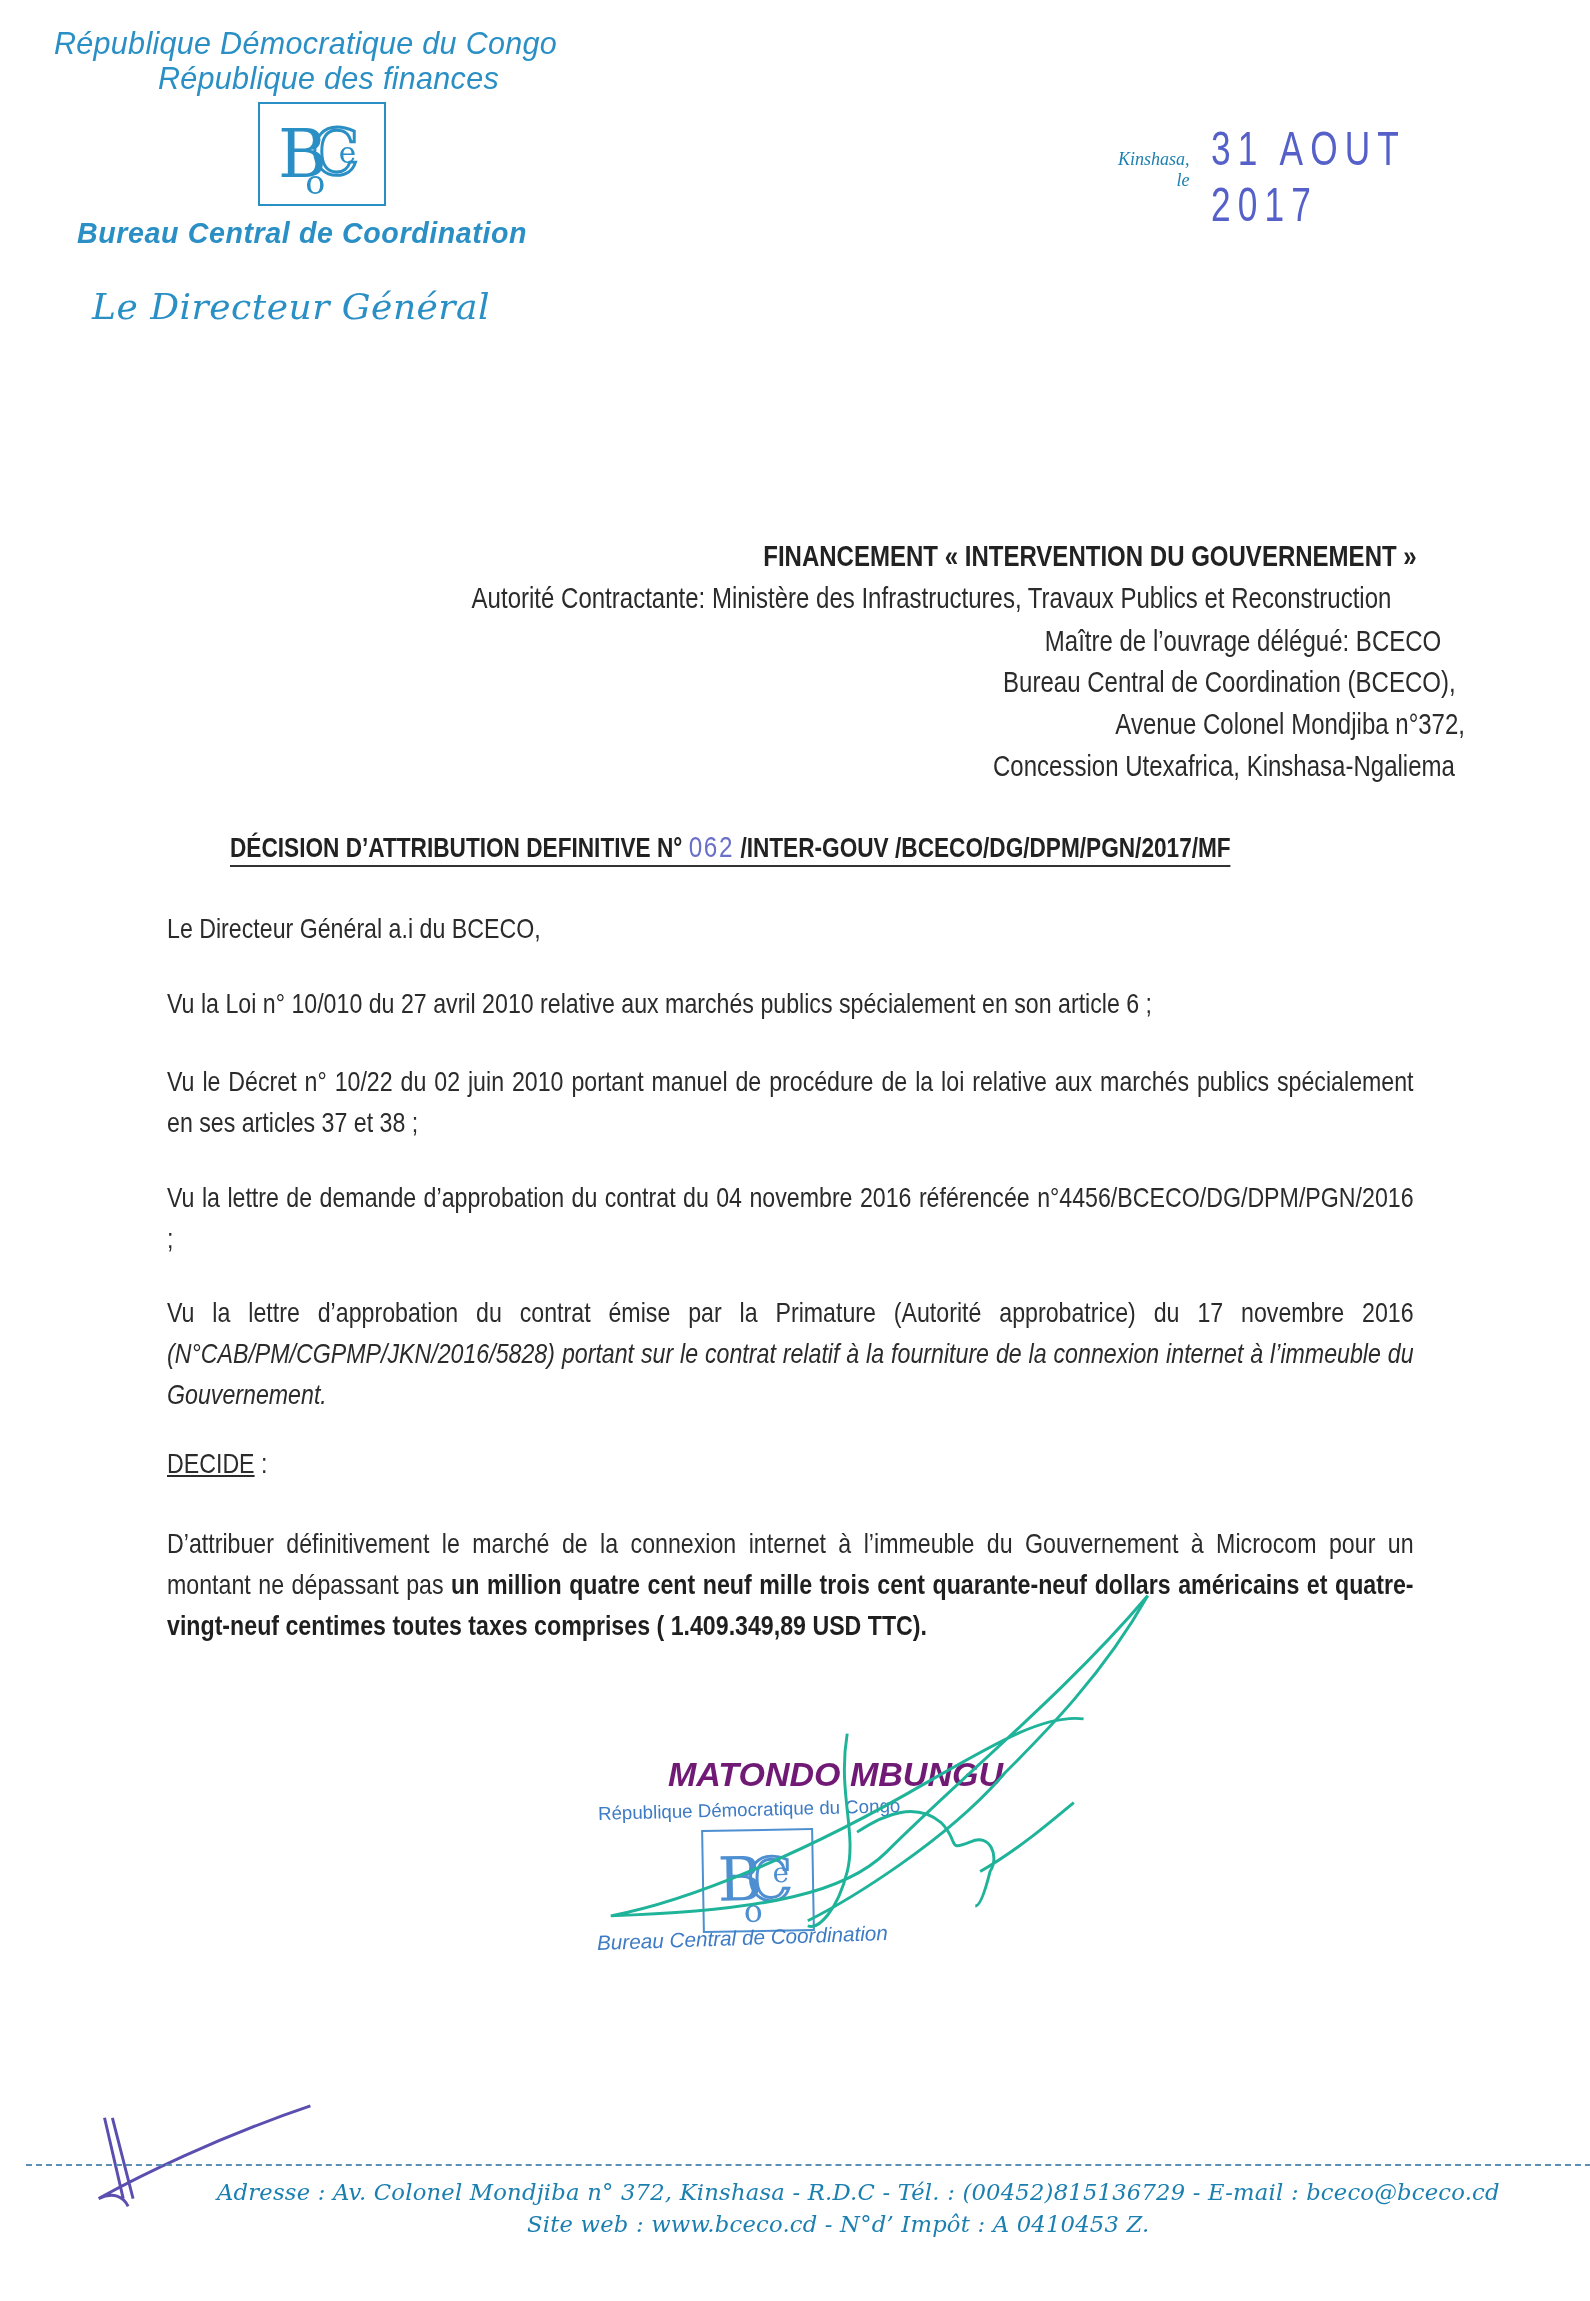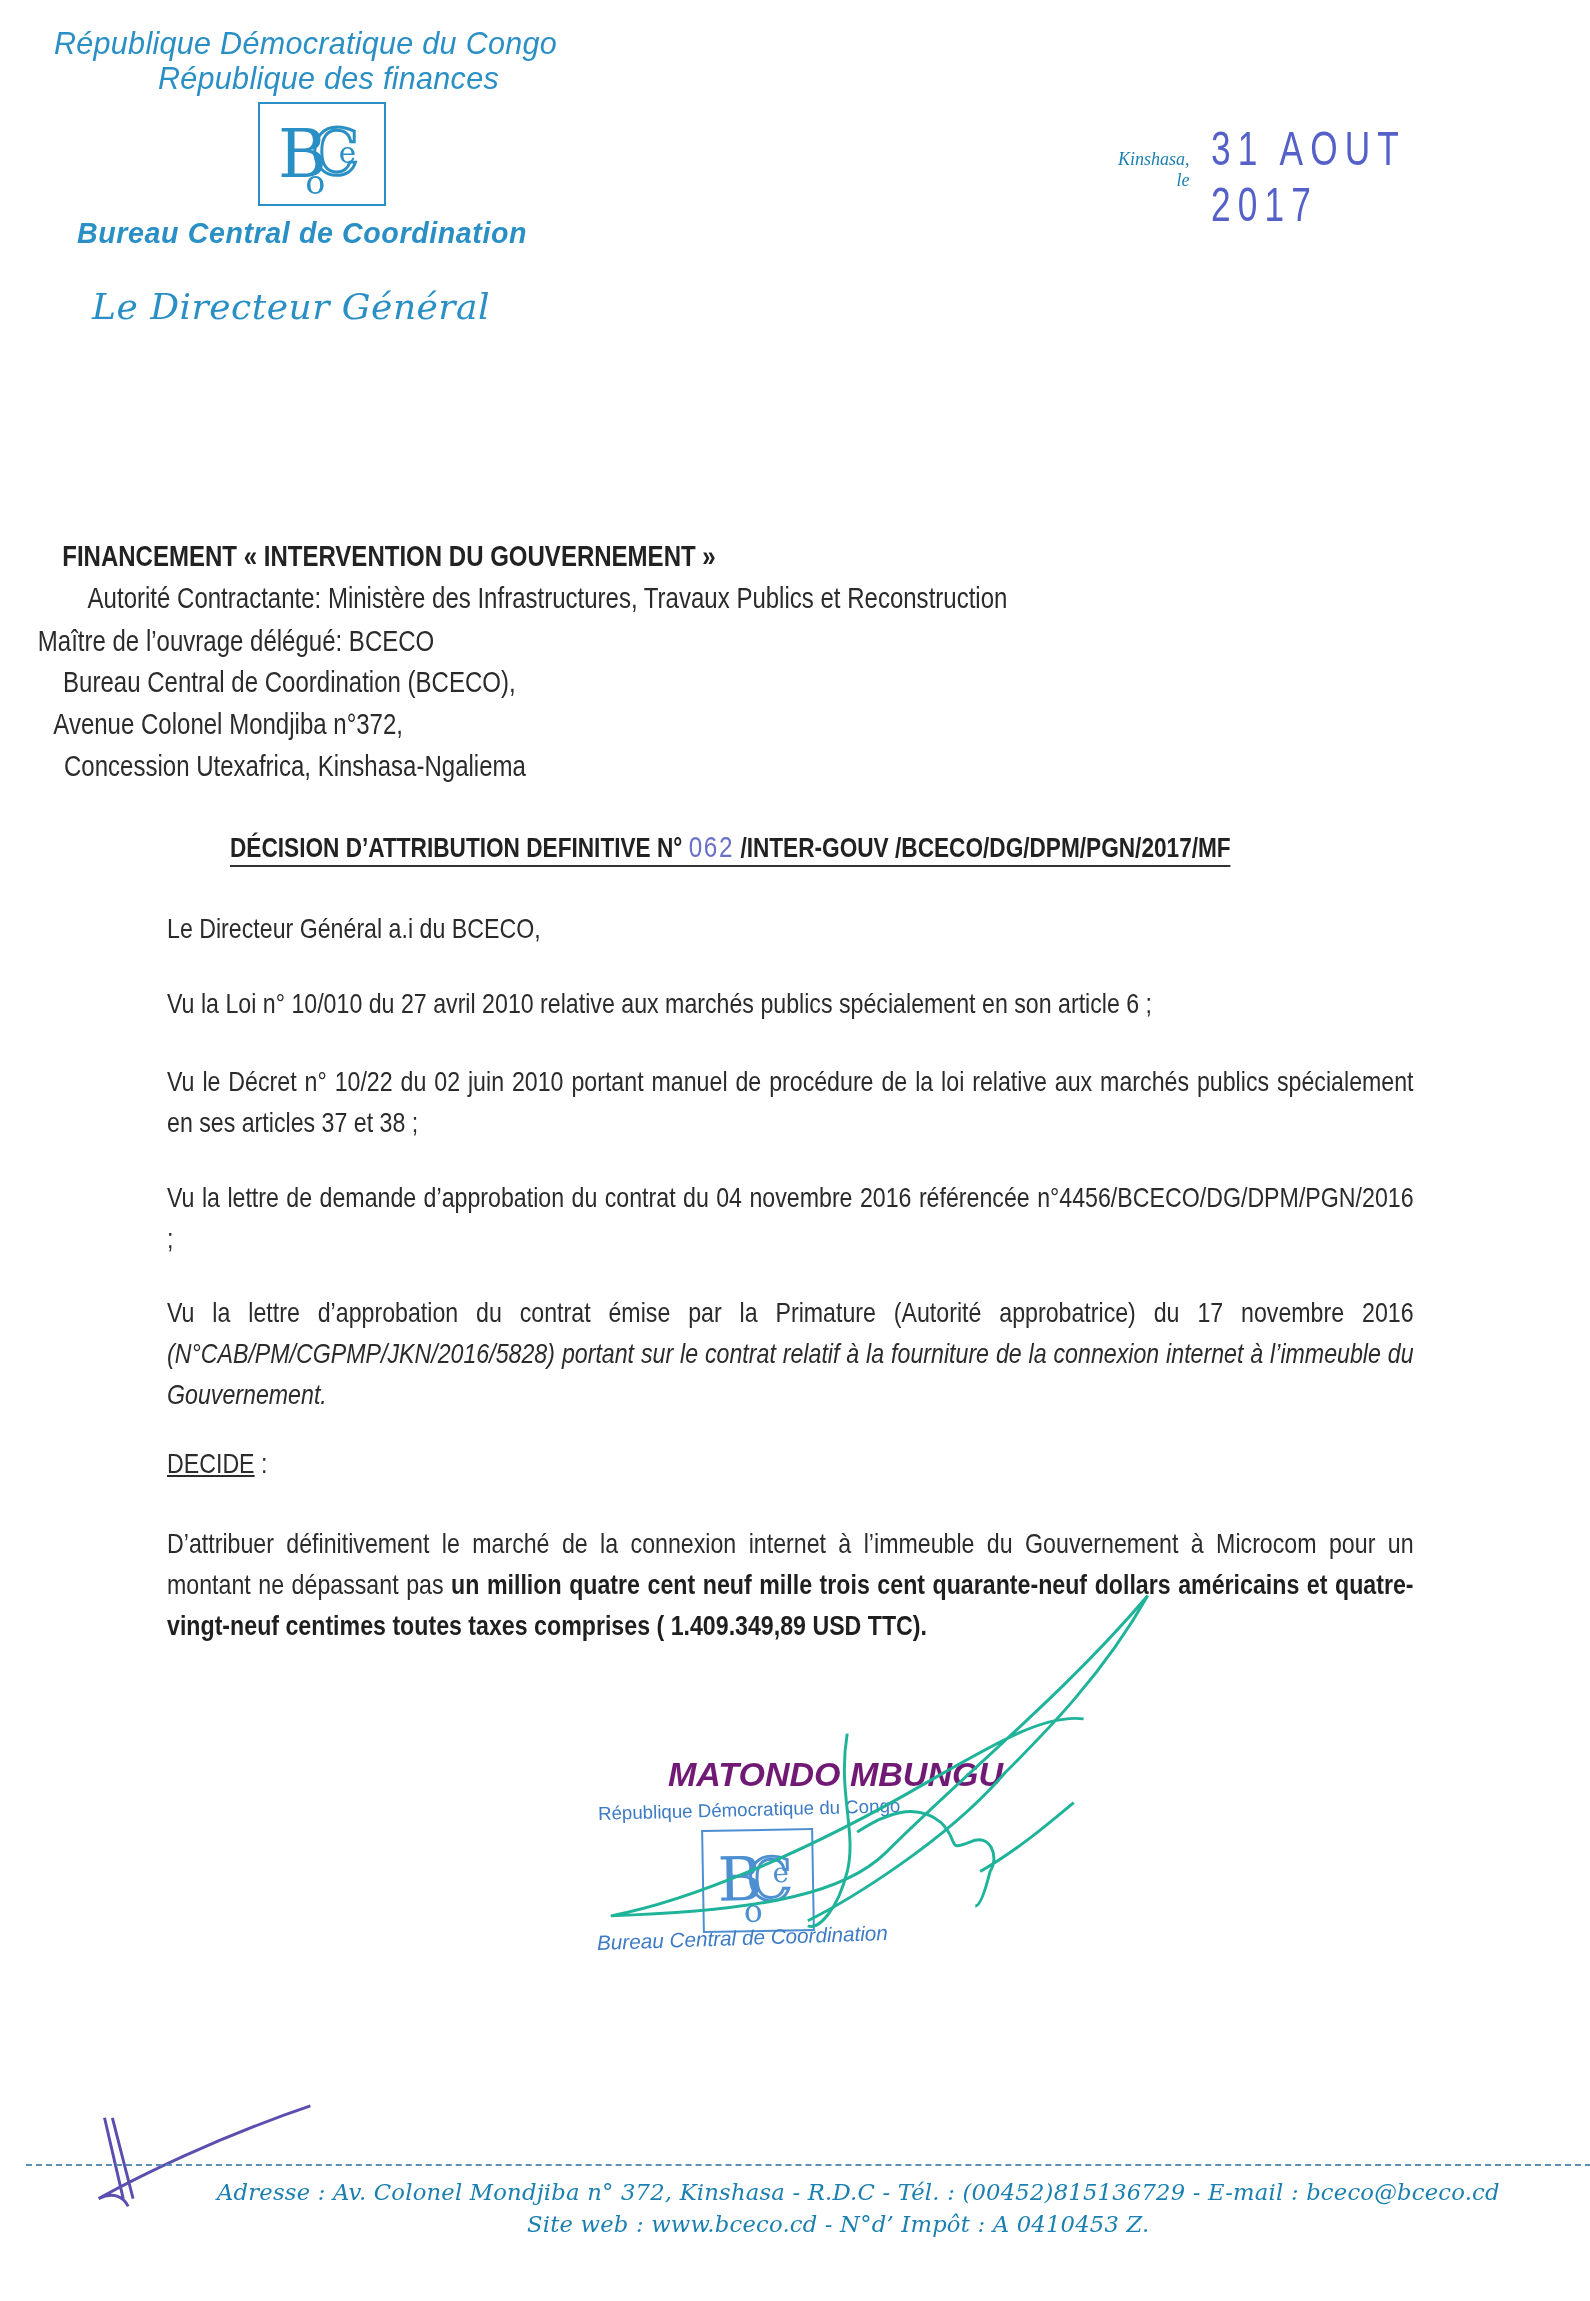--- a/index.html
+++ b/index.html
@@ -9,21 +9,21 @@
   .hdr-rdc { left: 54px; top: 25.6px; font-size: 30.5px; font-style: italic; color: #2a8fc4; letter-spacing: 0.3px; }
   .hdr-min { left: 158px; top: 61px; font-size: 30.5px; font-style: italic; color: #2a8fc4; letter-spacing: 0.3px; }
   .logo-box { left: 258px; top: 102px; width: 124px; height: 100px; border: 2px solid #2a8fc4; }
   .logo-box svg { width: 100%; height: 100%; }
   .hdr-bcc { left: 77px; top: 217px; font-size: 28.6px; font-weight: bold; font-style: italic; color: #2a8fc4; letter-spacing: 0.6px; }
   .hdr-dg { left: 92px; top: 286px; font-size: 36px; font-style: italic; font-family: "DejaVu Serif", serif; color: #2a8fc4; letter-spacing: 0.5px; }
   .date-wrap { left: 1113px; top: 120px; display: flex; align-items: baseline; gap: 21.7px; }
   .date-label { font-family: Liberation Serif, serif; font-style: italic; font-size: 18px; color: #1b7fb0; text-align: right; }
   .date-stamp { font-family: "Liberation Sans Narrow", "Liberation Sans", sans-serif; font-size: 49px; color: #5560c8; letter-spacing: 9.9px; transform: scaleX(0.72); transform-origin: left center; display: inline-block; }
 
-  .center-block { left: 0; width: 1479px; text-align: left; }
+  .center-block { left: 0; width: 1479px; text-align: right; }
   .cond { display: inline-block; transform: scaleX(0.84); transform-origin: center center; white-space: nowrap; }
   .title1 { top: 540px; font-size: 28.6px; font-weight: bold; color: #222; }
   .subline { font-size: 28.6px; color: #2b2b2b; }
   .l1 { top: 582px; }
   .l2 { top: 625px; }
   .l3 { top: 666px; left: 19.7px; }
   .l4 { top: 708px; left: 19.7px; }
   .l5 { top: 750px; left: 19.7px; }
 
   .decision { left: 230px; top: 830px; font-size: 27.6px; font-weight: bold; color: #222; white-space: nowrap;

